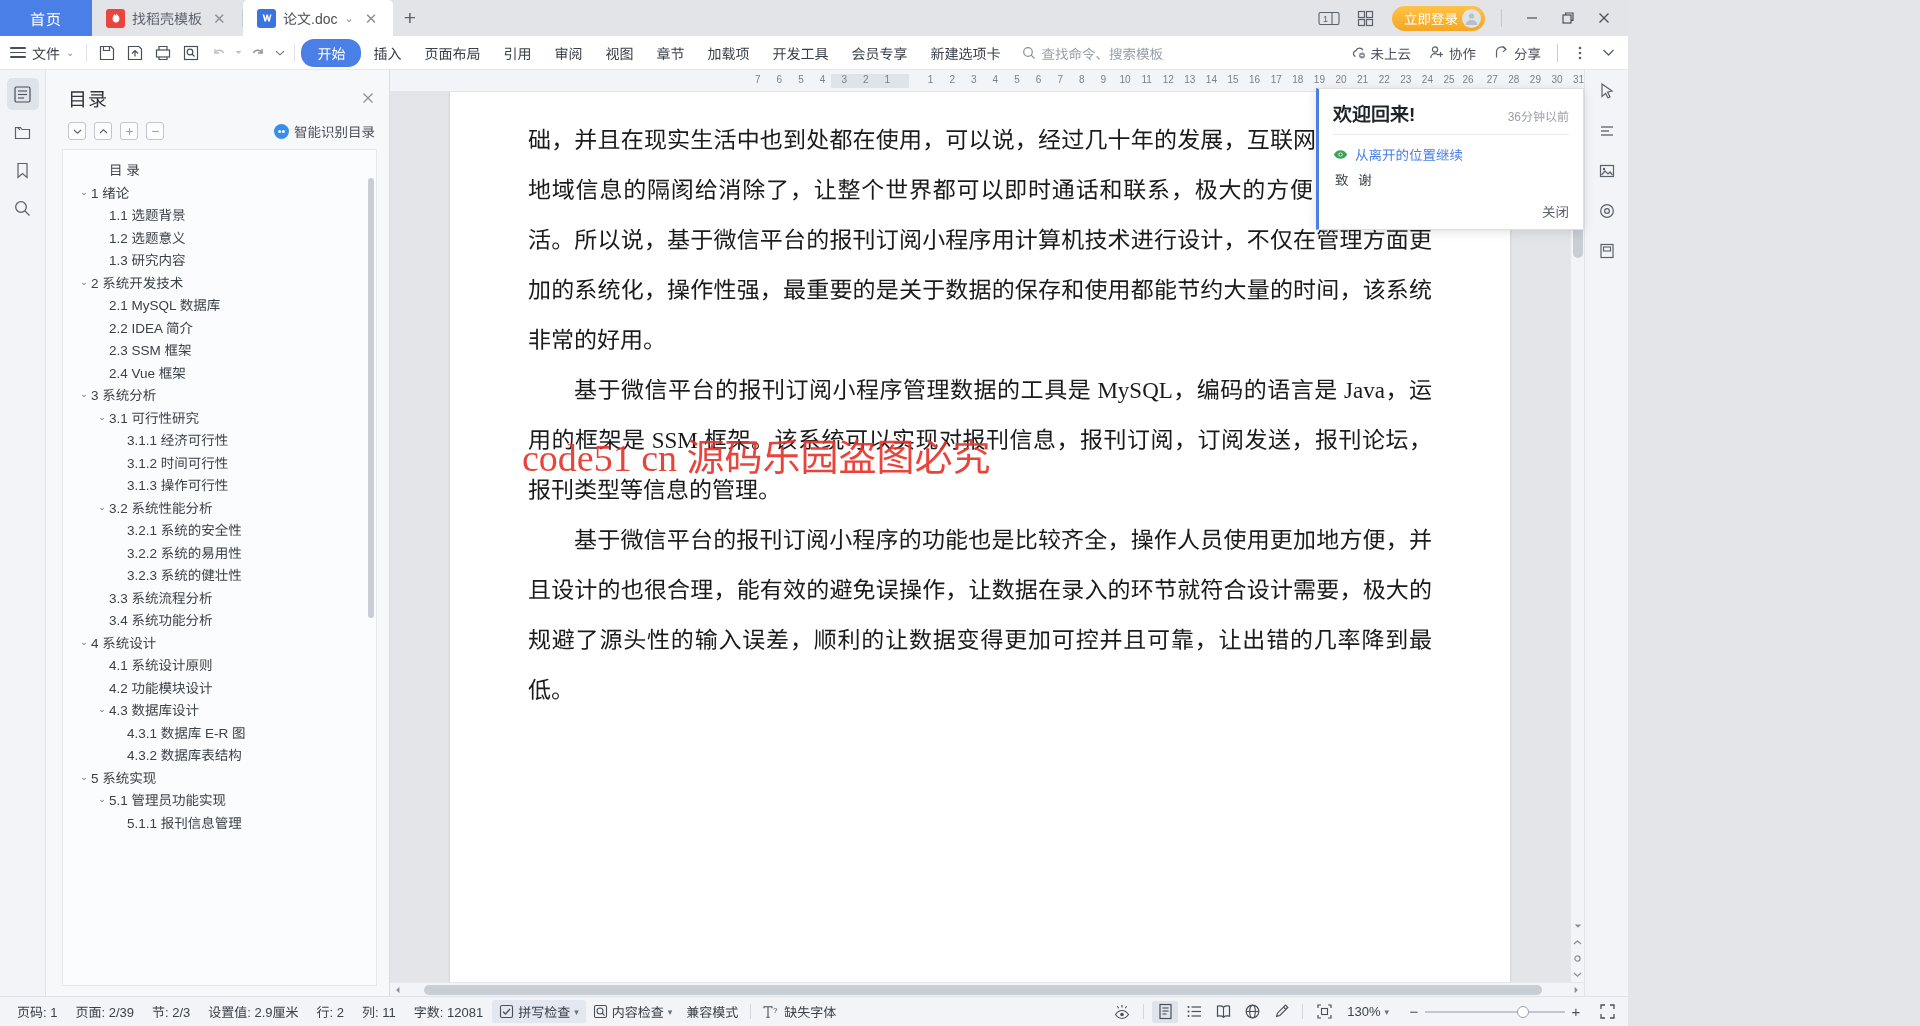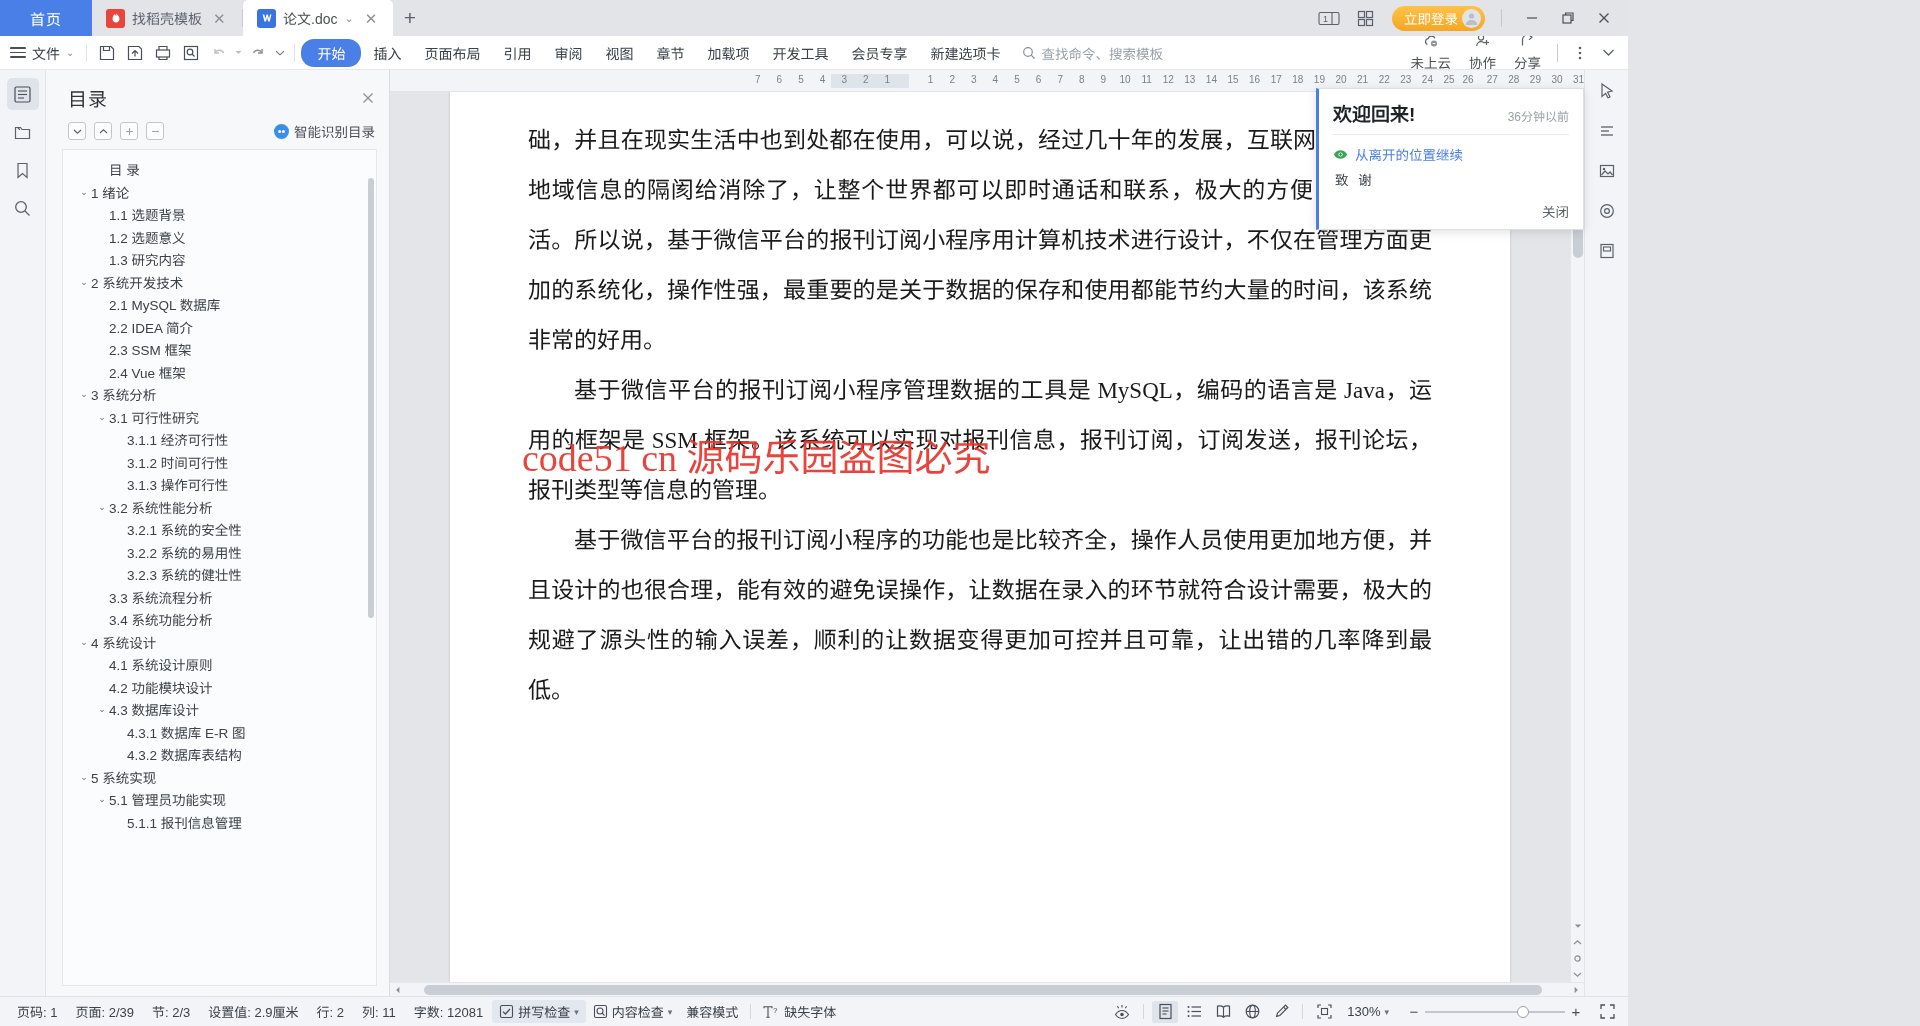--- a/index.html
+++ b/index.html
@@ -65,21 +65,21 @@
   .hamburger { display:inline-flex; flex-direction:column; gap:3px; width:16px; }
   .hamburger i { display:block; height:1.6px; background:#4a4f57; border-radius:1px; }
   .rb-icon { width: 27px; height: 27px; display:flex; align-items:center; justify-content:center;
     color:#4a4f57; cursor:pointer; border-radius:4px;}
   .rb-icon.disabled { color: #bcc0c7; }
   .rb-sep { width:1px; height:18px; background:#e1e3e7; margin:0 5px; }
   .rb-tab { padding: 3px 11px; cursor: pointer; border-radius: 13px; white-space: nowrap; color:#3b4148;}
   .rb-tab.active { background: #4a7fe8; color: #fff; padding: 4px 16px; }
   .rb-search { display:flex; align-items:center; gap:5px; margin-left: 10px; color:#9aa0a8; font-size:13.5px; cursor:text;}
   .ribbon-right { margin-left:auto; display:flex; align-items:center; gap:2px; font-size:13.5px; color:#4a4f57;}
-  .rr-item { display:flex; align-items:center; gap:4px; padding: 0 8px; cursor:pointer;flex-direction:column;}
+  .rr-item { display:flex; align-items:center; gap:4px; padding: 0 8px; cursor:pointer;}
 
   
   .workspace { flex: 1; display: flex; min-height: 0; background:#e3e5e9; }
 
   
   .rail { width: 46px; background: #f2f4f7; display: flex; flex-direction: column;
     align-items: center; padding-top: 8px; gap: 6px; border-right: 1px solid #e1e4e8; }
   .rail-btn { width: 32px; height: 32px; display:flex; align-items:center; justify-content:center;
     color:#5b6169; border-radius:5px; cursor:pointer; }
   .rail-btn.active { background:#dfe3ea; }

